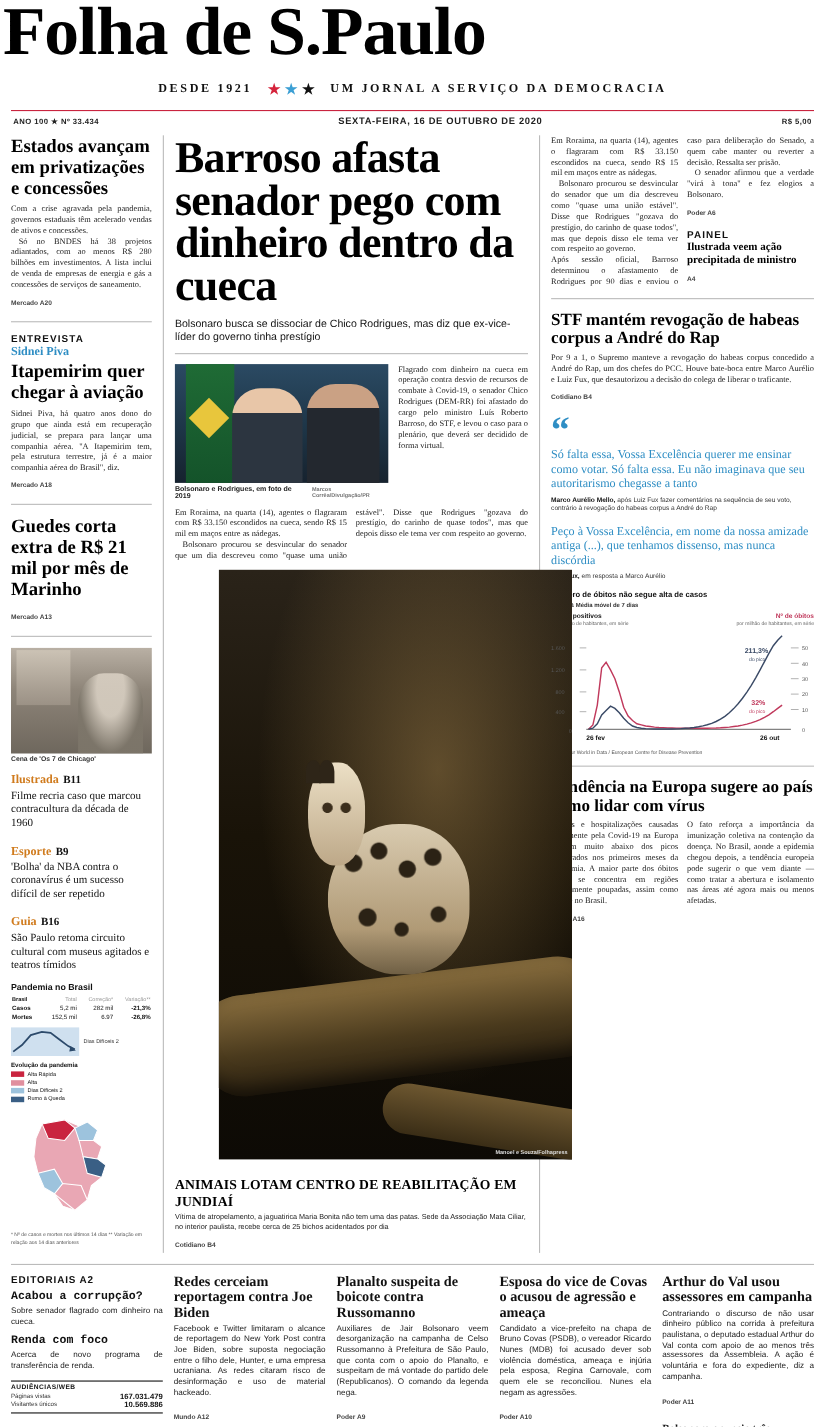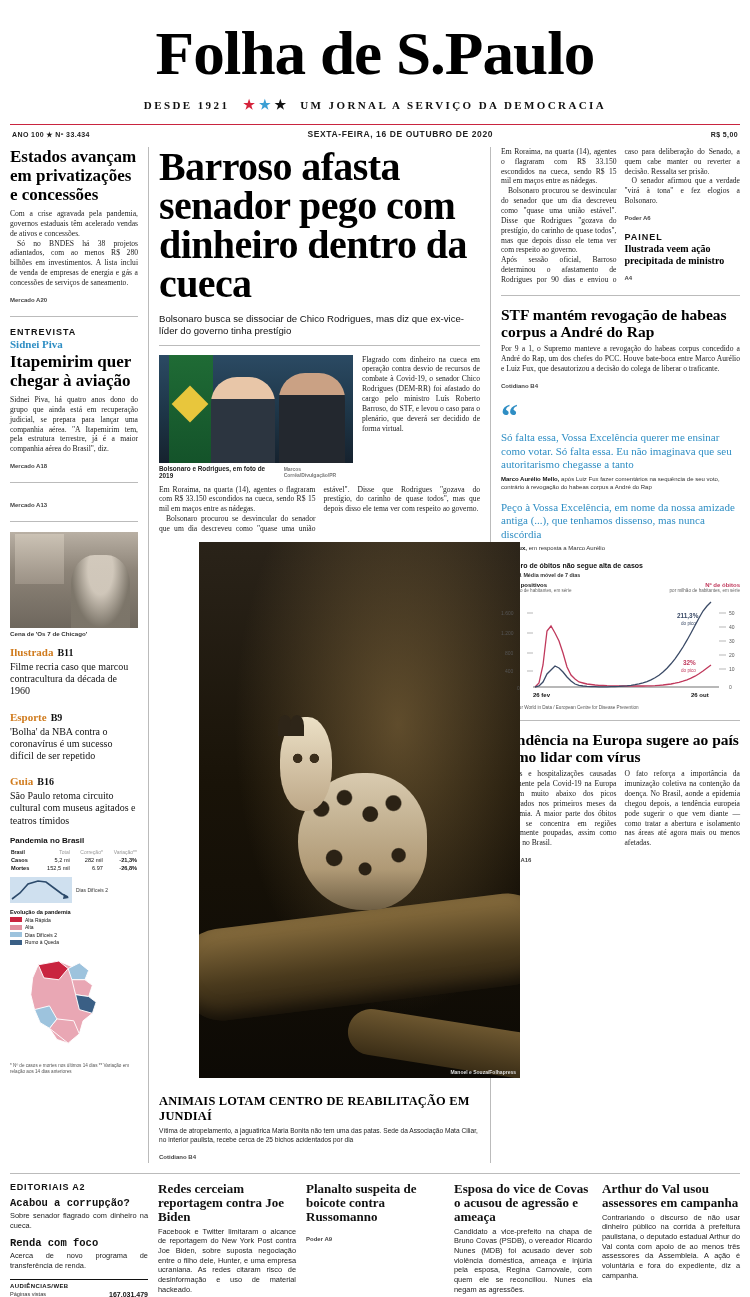--- a/index.html
+++ b/index.html
@@ -7,21 +7,21 @@
   body {
     width:750px; height:1297px;
     background:#ffffff;
     font-family:"Liberation Serif", serif;
     color:#111;
     overflow:hidden;
   }
   .page { position:relative; width:750px; height:1297px; padding:0 10px; background:#fff; }
 
   
-  .masthead { text-align:center; padding-top:24px; }
+  .masthead { text-align:left; padding-top:0; }
   .masthead-title {
     font-family:"Liberation Serif", serif;
     font-weight:700;
     font-size:62px;
     letter-spacing:-1px;
     line-height:0.95;
     margin:0;
     color:#000;
     font-stretch:condensed;
     transform:scaleX(1.02);
@@ -266,20 +266,21 @@
         <p class="kicker">ENTREVISTA</p>
         <p class="kicker-blue">Sidnei Piva</p>
         <h2 class="hl side-hl">Itapemirim quer chegar à aviação</h2>
         <p class="body-txt">Sidnei Piva, há quatro anos dono do grupo que ainda está em recuperação judicial, se prepara para lançar uma companhia aérea. "A Itapemirim tem, pela estrutura terrestre, já é a maior companhia aérea do Brasil", diz.</p>
         <span class="ref">Mercado A18</span>
       </article>
 
       <hr class="sep">
 
       <article>
+        <h2 class="hl side-hl">Guedes corta extra de R$ 21 mil por mês de Marinho</h2>
         <span class="ref">Mercado A13</span>
       </article>
 
       <hr class="sep">
 
       <figure style="margin:0">
         <div class="photo-left"></div>
         <figcaption class="photo-cap">Cena de 'Os 7 de Chicago'</figcaption>
       </figure>
 
@@ -563,20 +564,21 @@
       <h3 class="b-hl">Redes cerceiam reportagem contra Joe Biden</h3>
       <p class="b-txt">Facebook e Twitter limitaram o alcance de reportagem do New York Post contra Joe Biden, sobre suposta negociação entre o filho dele, Hunter, e uma empresa ucraniana. As redes citaram risco de desinformação e uso de material hackeado.</p>
       <span class="ref">Mundo A12</span>
       
       
       
     </div>
 
     <div class="bcol">
       <h3 class="b-hl">Planalto suspeita de boicote contra Russomanno</h3>
+      <p class="b-txt">Auxiliares de Jair Bolsonaro veem desorganização na campanha de Celso Russomanno à Prefeitura de São Paulo, que conta com o apoio do Planalto, e suspeitam de má vontade do partido dele (Republicanos). O comando da legenda nega.</p>
       <span class="ref">Poder A9</span>
       
       
       
     </div>
 
     <div class="bcol">
       <h3 class="b-hl">Esposa do vice de Covas o acusou de agressão e ameaça</h3>
       <p class="b-txt">Candidato a vice-prefeito na chapa de Bruno Covas (PSDB), o vereador Ricardo Nunes (MDB) foi acusado dever sob violência doméstica, ameaça e injúria pela esposa, Regina Carnovale, com quem ele se reconciliou. Nunes ela negam as agressões.</p>
       <span class="ref">Poder A10</span>

